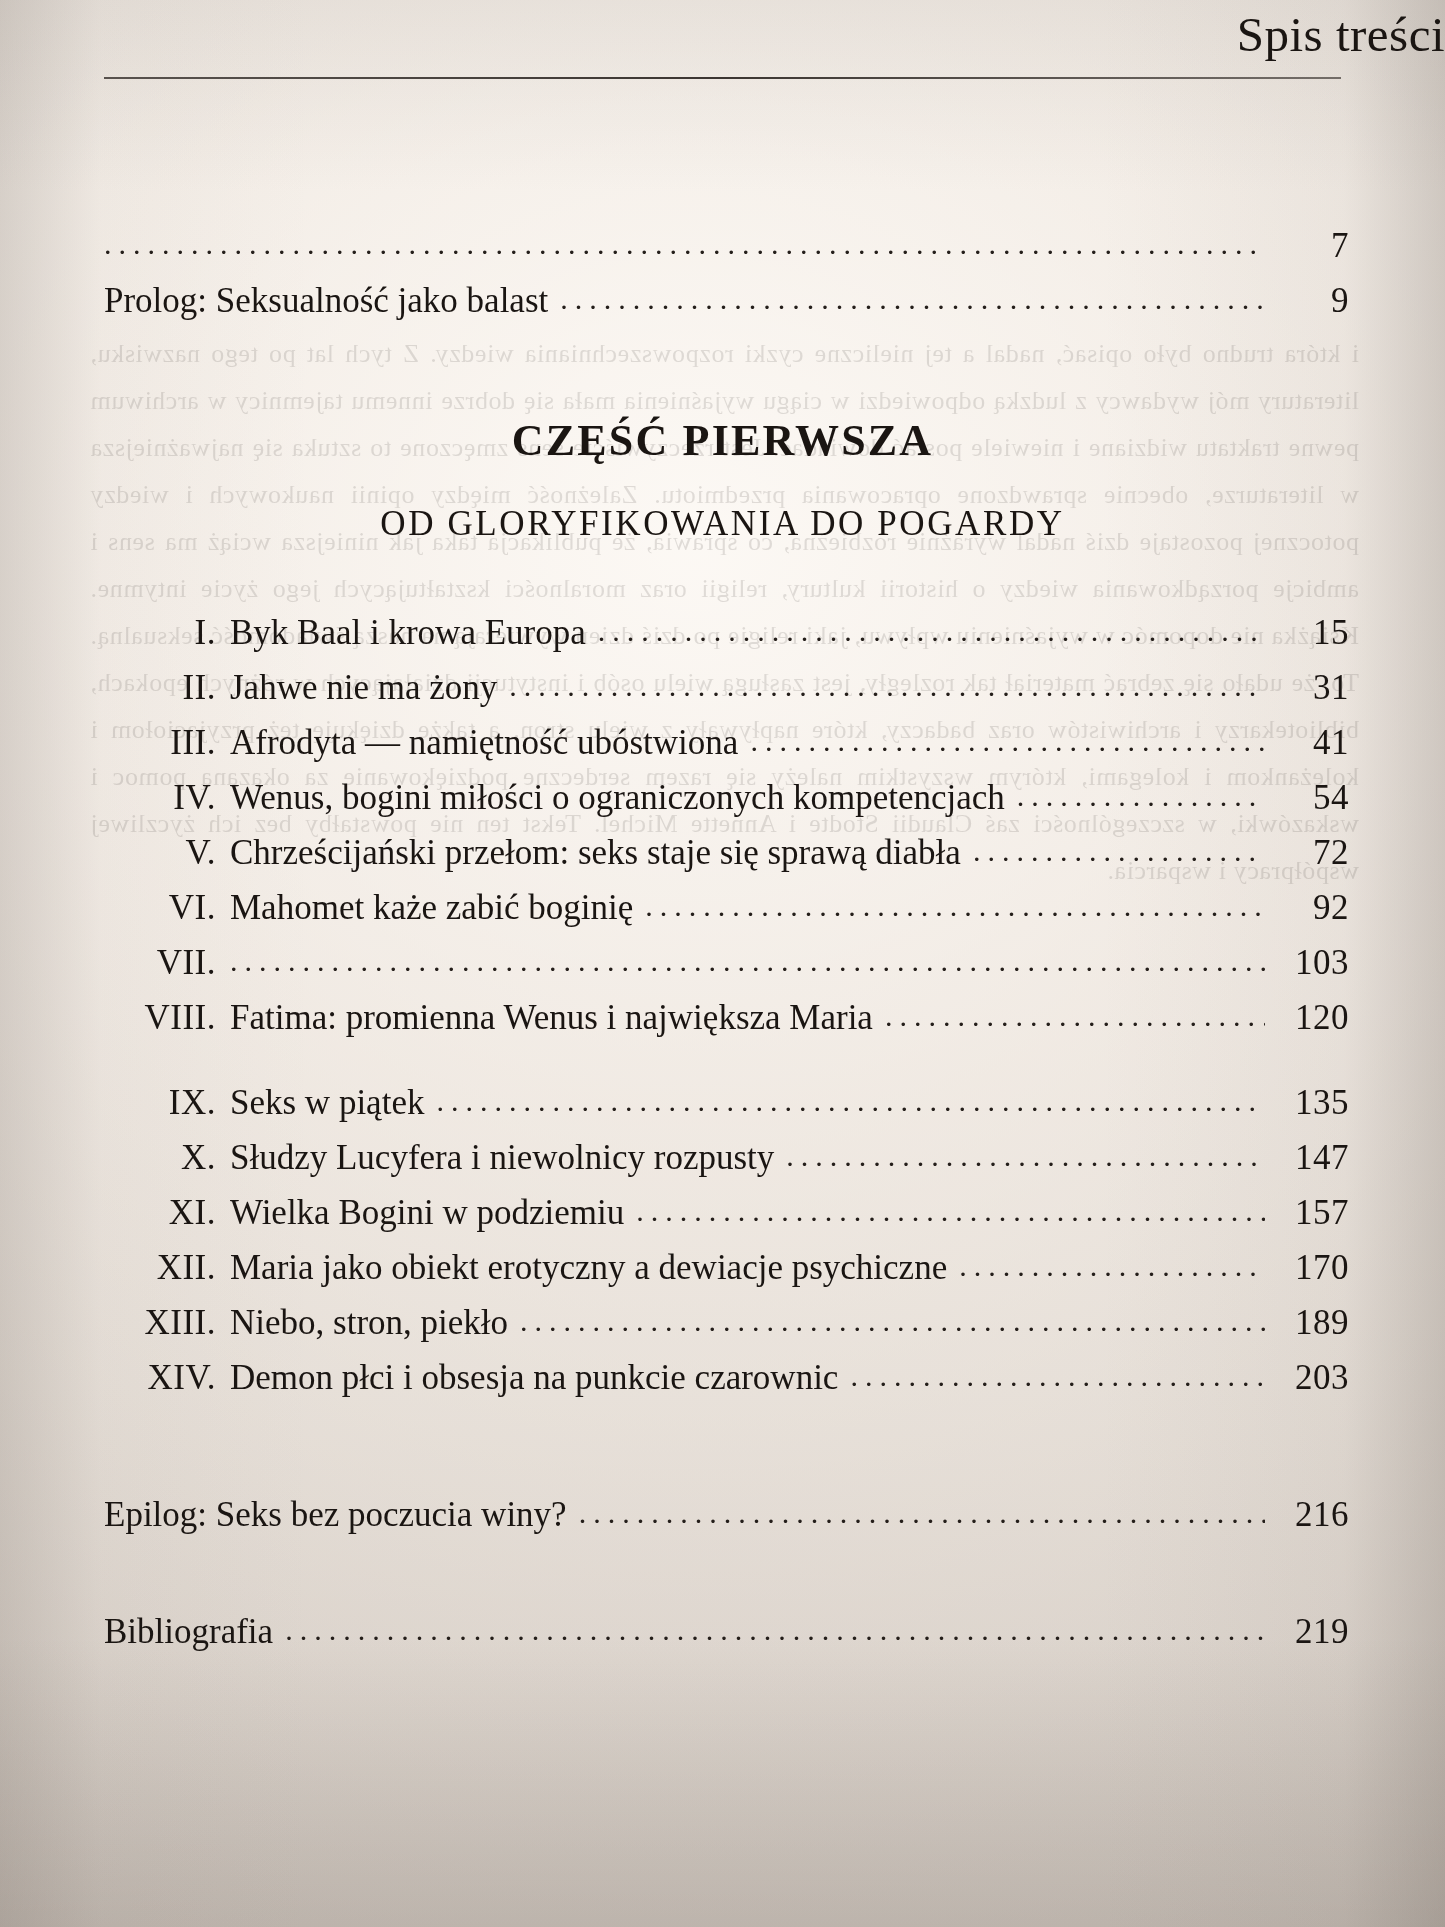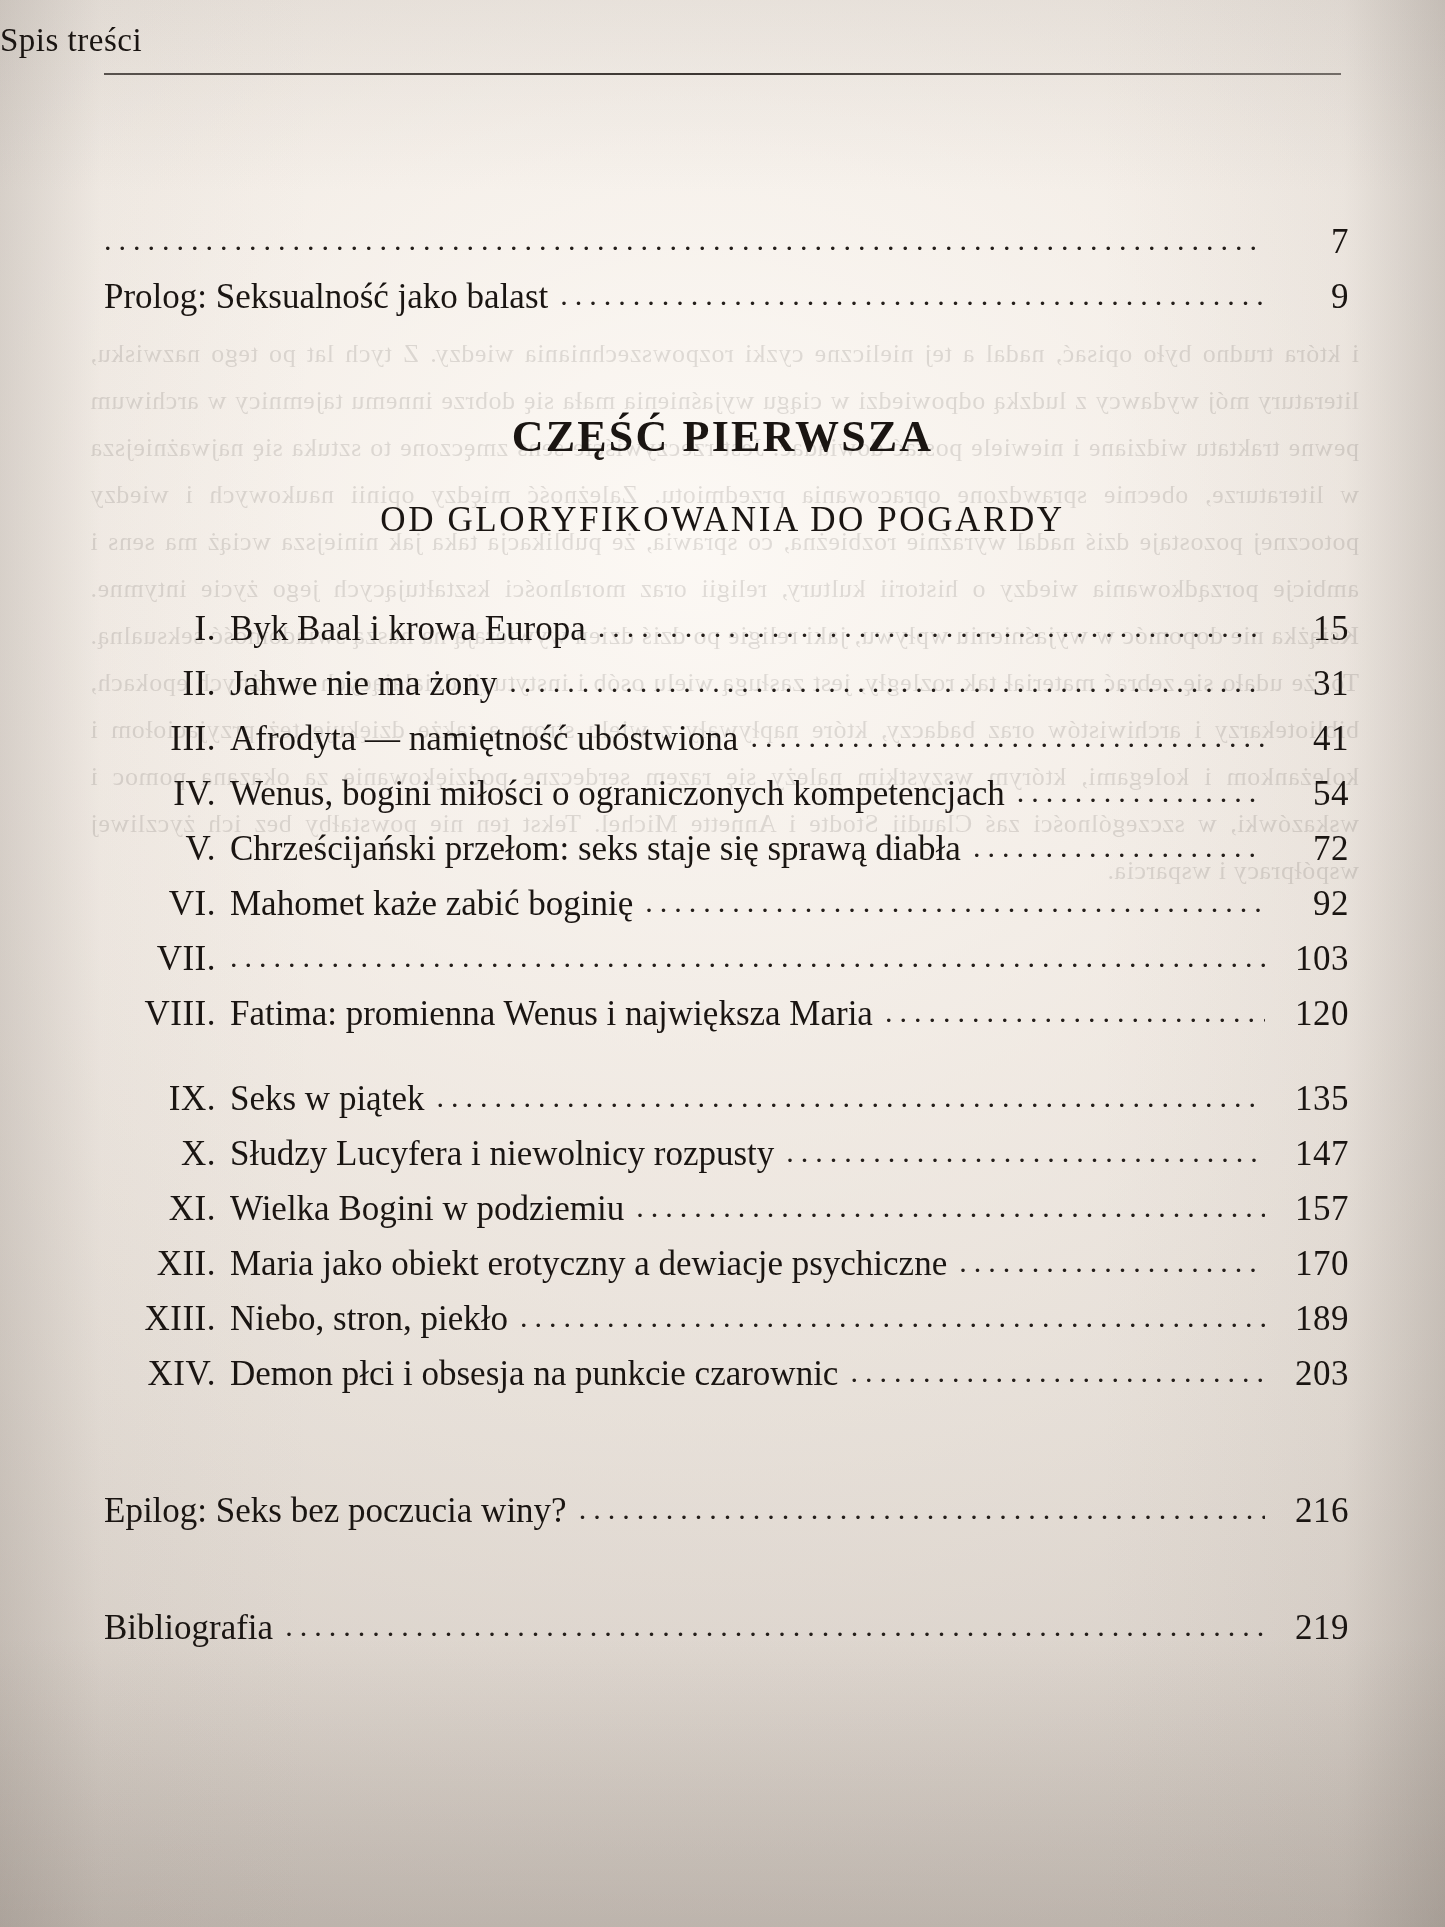--- a/index.html
+++ b/index.html
@@ -54,25 +54,24 @@
     user-select: none;
   }
 
   .content {
     position: relative;
     z-index: 3;
     padding: 0;
   }
 
   .page-header {
-    text-align: left;
-    font-size: 33px;
+    text-align: right;
+    font-size: 49px;
     letter-spacing: 0.5px;
     padding-top: 6px;
-    margin-top: 16px;
   }
 
   .rule {
     margin: 14px 104px 0 104px;
     height: 2px;
     background: linear-gradient(90deg, rgba(40,34,30,0.75), rgba(40,34,30,0.9) 50%, rgba(40,34,30,0.6));
   }
 
   .front-matter {
     margin-top: 140px;

